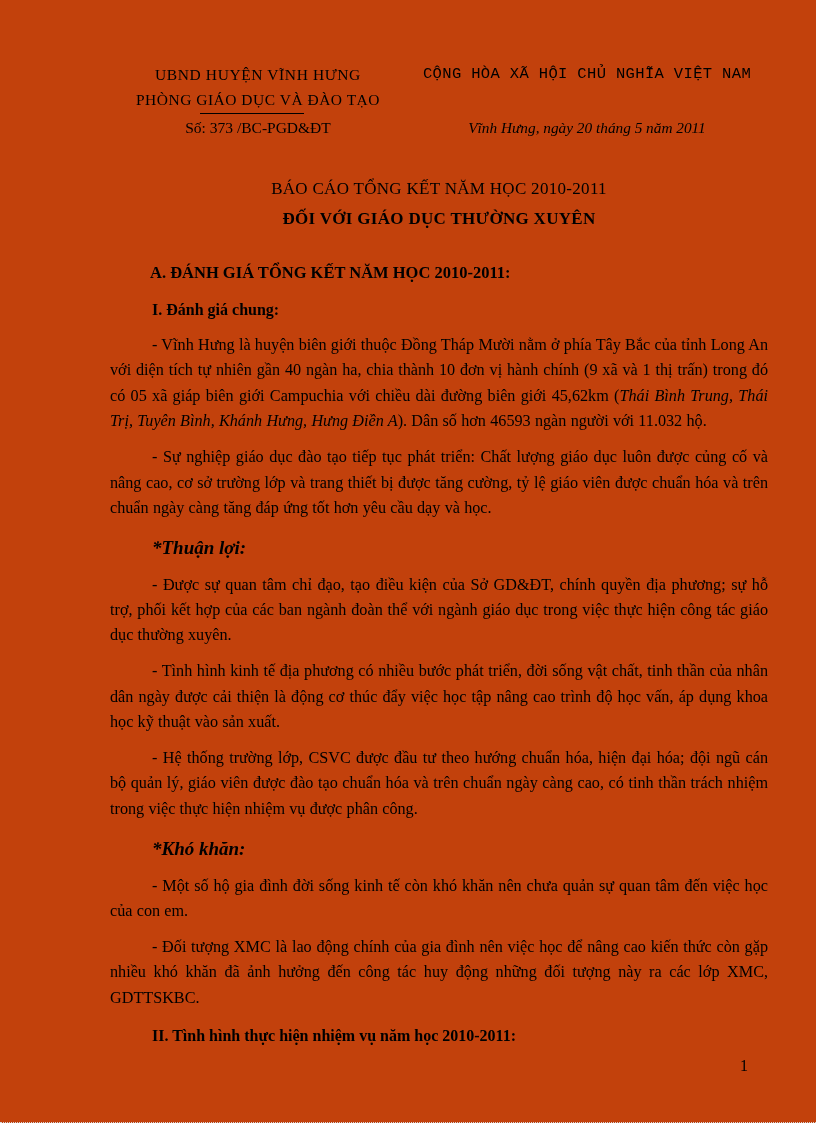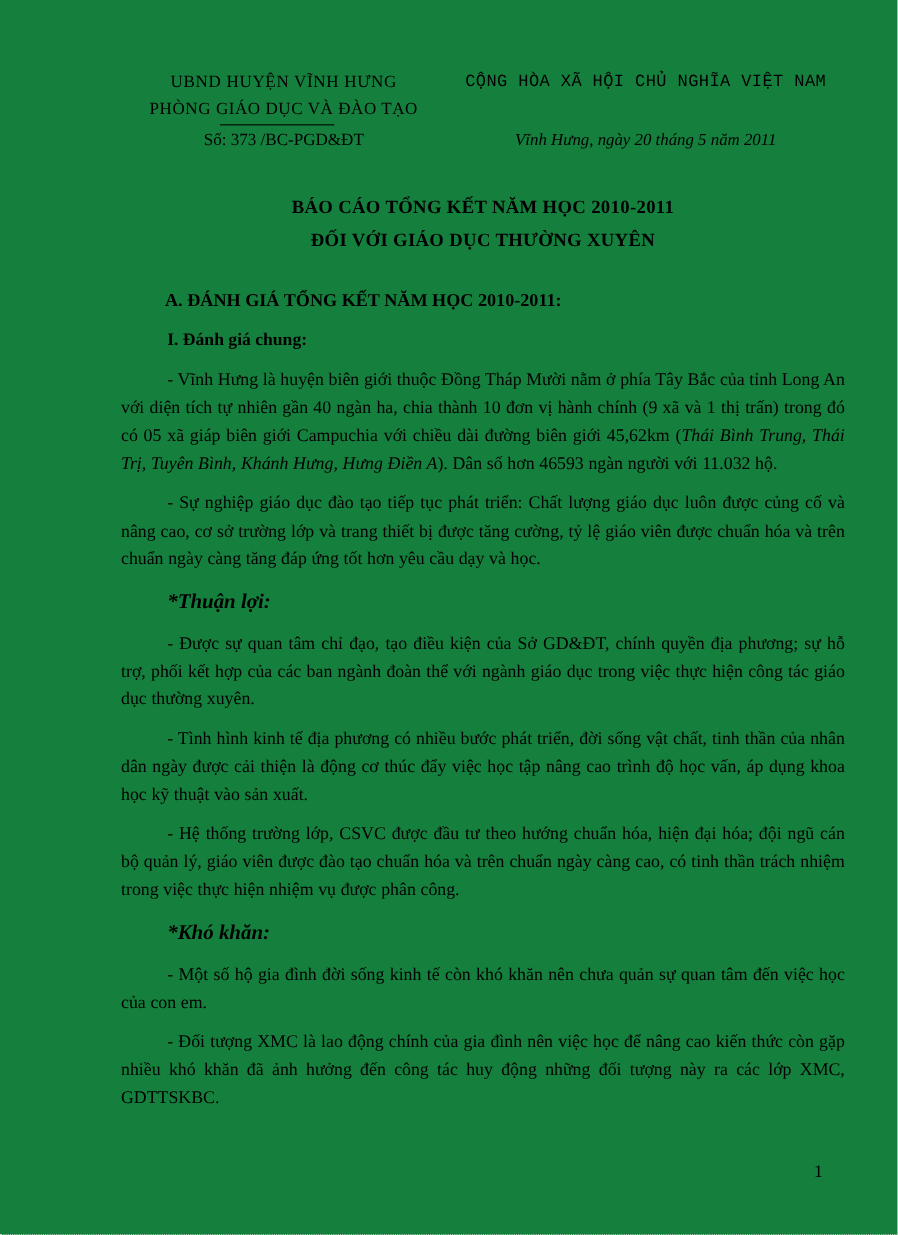--- a/index.html
+++ b/index.html
@@ -12,21 +12,21 @@
   body {
     font-family: "Liberation Serif", "DejaVu Serif", serif;
     color: #000000;
   }
 
   .page {
     position: relative;
     width: 816px;
     height: 1123px;
     margin: 0 auto;
-    background: #15803d;
+    background: #c2410c;
     overflow: hidden;
     border-bottom: 1px dotted #d9d9d9;
   }
 
   .content {
     position: absolute;
     left: 110px;
     top: 62px;
     width: 658px;
   }
@@ -110,21 +110,21 @@
     white-space: nowrap;
   }
 
   
   .title-block {
     text-align: center;
     margin-top: 34px;
   }
   .doc-title {
     font-size: 17px;
-    font-weight: bold;
+    font-weight: normal;
     letter-spacing: 0.3px;
     line-height: 1.5;
   }
   .doc-subtitle {
     font-size: 17px;
     font-weight: bold;
     letter-spacing: 0.3px;
     line-height: 1.5;
     margin-top: 4px;
   }
@@ -237,18 +237,19 @@
 
       <p class="para">- Hệ thống trường lớp, CSVC được đầu tư theo hướng chuẩn hóa, hiện đại hóa; đội ngũ cán bộ quản lý, giáo viên được đào tạo chuẩn hóa và trên chuẩn ngày càng cao, có tinh thần trách nhiệm trong việc thực hiện nhiệm vụ được phân công.</p>
 
       <div class="h-star">*Khó khăn:</div>
 
 
       <p class="para">- Một số hộ gia đình đời sống kinh tế còn khó khăn nên chưa quản sự quan tâm đến việc học của con em.</p>
 
       <p class="para">- Đối tượng XMC là lao động chính của gia đình nên việc học để nâng cao kiến thức còn gặp nhiều khó khăn đã ảnh hưởng đến công tác huy động những đối tượng này ra các lớp XMC, GDTTSKBC.</p>
 
+      <div class="h-roman last">II. Tình hình thực hiện nhiệm vụ năm học 2010-2011:</div>
 
     </div>
   </div>
 
   <div class="page-number">1</div>
 </div>
 
 </body></html>

